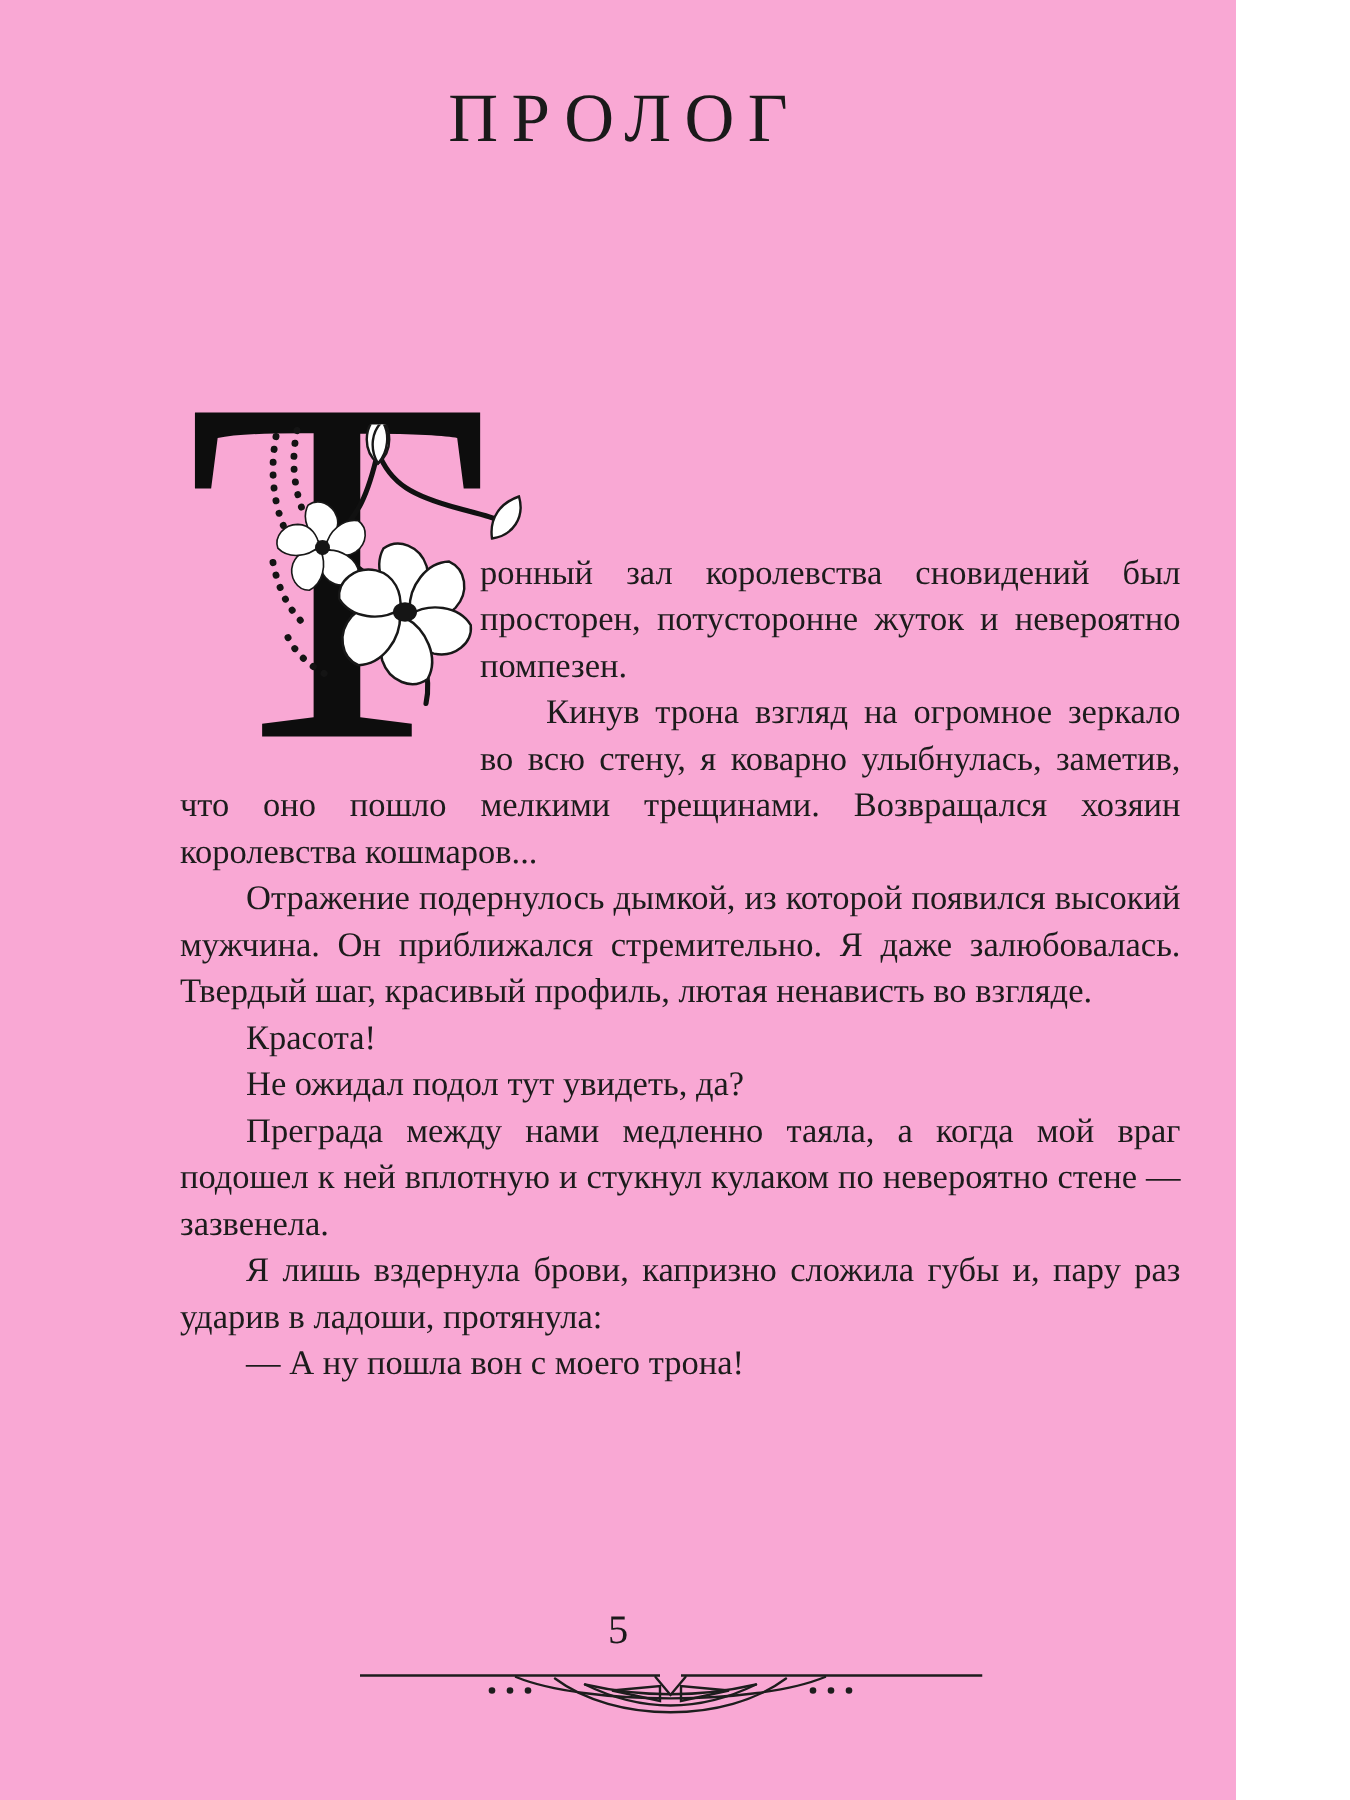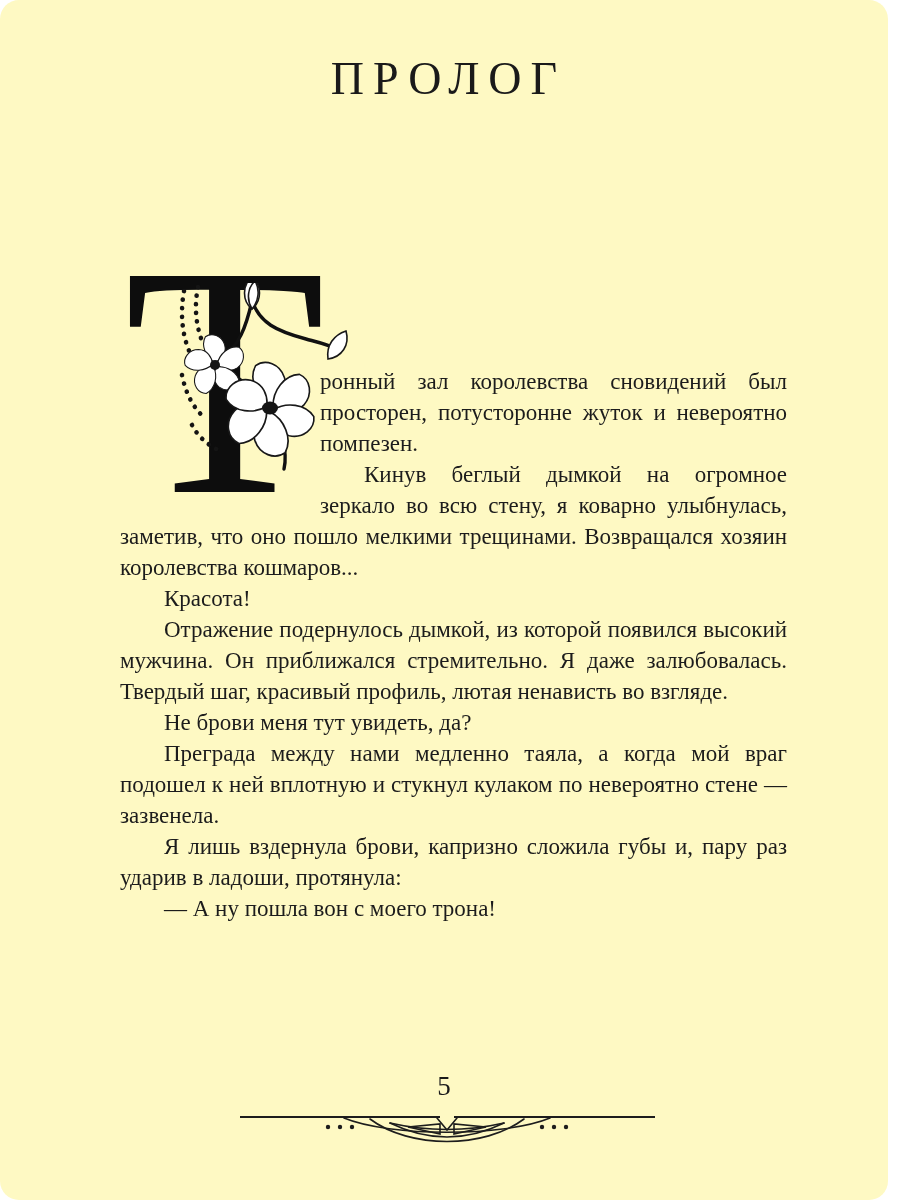--- a/index.html
+++ b/index.html
@@ -3,22 +3,22 @@
 <meta charset="utf-8">
 <style>
   html,body { margin:0; padding:0; }
   body {
     width:900px; height:1200px;
     background:#ffffff;
     font-family:"Liberation Serif","DejaVu Serif",serif;
     color:#1c1c1c;
   }
   .page {
-    position:relative; width:888px; height:1200px;
-    background:#fef9c3; overflow:hidden;border-radius:19px;
+    position:relative; width:824px; height:1200px;
+    background:#f9a8d4; overflow:hidden;
   }
   .chapter-title {
     position:absolute; top:52px; left:0; width:100%;
     text-align:center;
     font-size:46px; font-weight:400;
     letter-spacing:9px; text-indent:9px;
     color:#1a1a1a;
     margin:0;
   }
   .body-text {
@@ -110,24 +110,24 @@
             <use href="#petal" transform="rotate(300) scale(0.9)"></use>
             <ellipse cx="0" cy="0" rx="8" ry="6.5" fill="#151515" stroke="none"></ellipse>
           </g>
         </g>
       </svg>
     </div>
 
     <div class="dc-spacer"></div>
 
     <p class="no-indent">ронный зал королевства сновидений был просторен, потусторонне жуток и невероятно помпезен.</p>
-    <p>Кинув беглый дымкой на огромное зеркало во всю стену, я коварно улыбнулась, заметив, что оно пошло мелкими трещинами. Возвращался хозяин королевства кошмаров...</p>
+    <p>Кинув трона взгляд на огромное зеркало во всю стену, я коварно улыбнулась, заметив, что оно пошло мелкими трещинами. Возвращался хозяин королевства кошмаров...</p>
+    <p>Отражение подернулось дымкой, из которой появился высокий мужчина. Он приближался стремительно. Я даже залюбовалась. Твердый шаг, красивый профиль, лютая ненависть во взгляде.</p>
     <p>Красота!</p>
-    <p>Отражение подернулось дымкой, из которой появился высокий мужчина. Он приближался стремительно. Я даже залюбовалась. Твердый шаг, красивый профиль, лютая ненависть во взгляде.</p>
-    <p>Не брови меня тут увидеть, да?</p>
+    <p>Не ожидал подол тут увидеть, да?</p>
     <p>Преграда между нами медленно таяла, а когда мой враг подошел к ней вплотную и стукнул кулаком по невероятно стене — зазвенела.</p>
     <p>Я лишь вздернула брови, капризно сложила губы и, пару раз ударив в ладоши, протянула:</p>
     <p>— А ну пошла вон с моего трона!</p>
   </div>
 
   <div class="page-number">5</div>
 
   <svg class="footer-ornament" width="415" height="50" viewBox="0 0 415 50" xmlns="http://www.w3.org/2000/svg">
     <g stroke="#1d1d1d" stroke-width="1.8" fill="none">
       <line x1="0" y1="14" x2="200" y2="14"></line>

